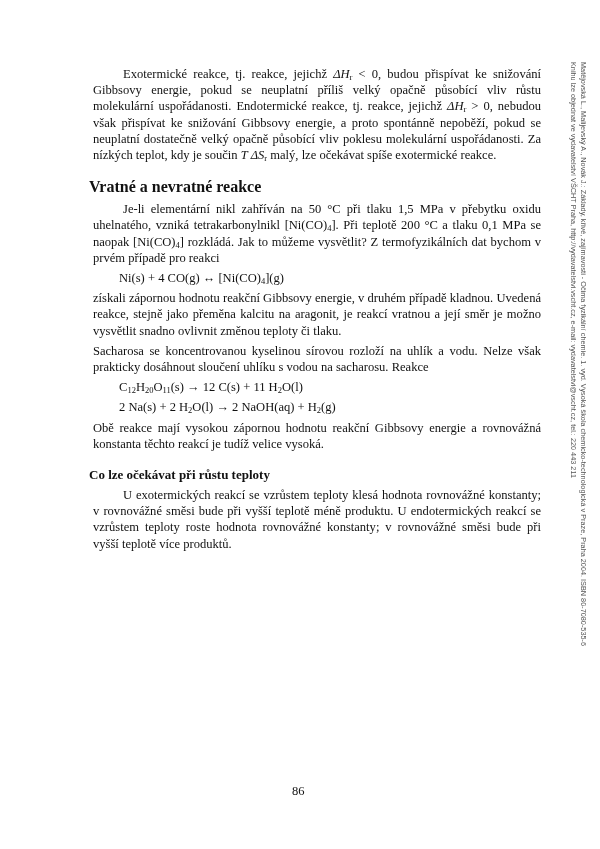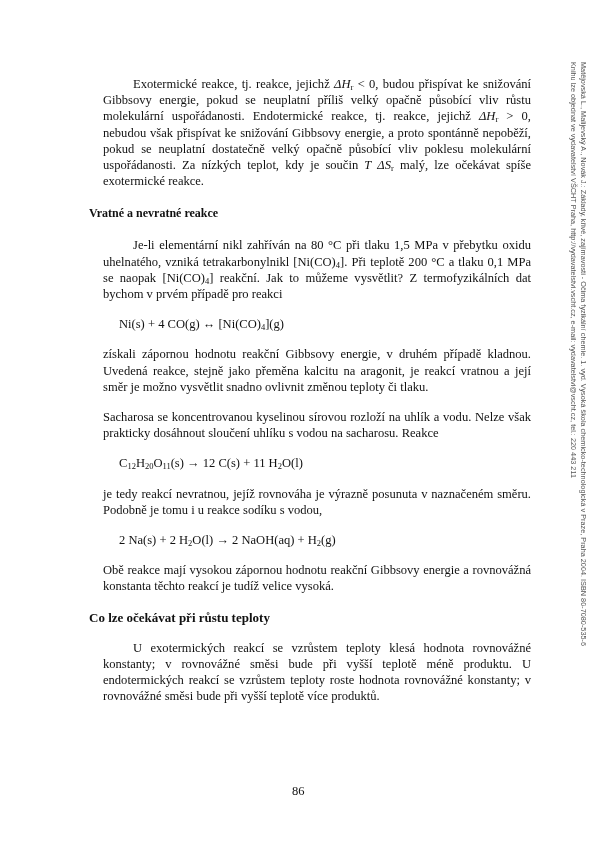--- a/index.html
+++ b/index.html
@@ -1,50 +1,49 @@
 <!DOCTYPE html>
 <html><head>
 <meta charset="utf-8">
 <style>
   html, body { margin: 0; padding: 0; background: #ffffff; }
   body { width: 600px; height: 849px; position: relative; overflow: hidden;
          font-family: "Liberation Serif", "DejaVu Serif", serif; color: #111; }
   .page { position: absolute; left: 89px; top: 62px; width: 456px; }
-  p { margin: 14px; font-size: 12.55px; line-height: 16.2px; text-align: justify; }
+  p { margin: 4px; font-size: 12.55px; line-height: 16.2px; text-align: justify; }
   p.indent { text-indent: 30px; }
   p.noindent { text-indent: 0; }
   .eq { font-size: 12.55px; line-height: 16.2px; padding-left: 30px; margin: 4px 0 4px 0; white-space: nowrap; }
-  h2 { font-size: 12px; font-weight: bold; margin: 14px 0 4px 0; line-height: 20px; }
+  h2 { font-size: 16px; font-weight: bold; margin: 14px 0 4px 0; line-height: 20px; }
   h3 { font-size: 13px; font-weight: bold; margin: 14px 0 3px 0; line-height: 17px; }
   sub { font-size: 8.5px; vertical-align: -2px; line-height: 0; }
   .pagenum { position: absolute; left: 292px; top: 784px; font-size: 12.5px; }
   .sidebar { position: absolute; left: 558px; top: 62px; width: 30px; height: 660px; }
   .sidebar-inner { position: absolute; left: 30px; top: 0; transform-origin: 0 0; transform: rotate(90deg);
                    width: 660px; font-family: "Liberation Sans", "DejaVu Sans", sans-serif;
                    font-size: 7.3px; line-height: 10px; color: #555; white-space: nowrap; }
   i { font-style: italic; }
 </style>
 </head>
 <body>
 
 <div class="page">
   <p class="indent"><span>Exotermické reakce, tj. reakce, jejichž </span><i>ΔH</i><sub>r</sub><span> &lt; 0, budou přispívat ke snižování Gibbsovy energie, pokud se neuplatní příliš velký opačně působící vliv růstu molekulární uspořádanosti. Endotermické reakce, tj. reakce, jejichž </span><i>ΔH</i><sub>r</sub><span> &gt; 0, nebudou však přispívat ke snižování Gibbsovy energie, a proto spontánně nepoběží, pokud se neuplatní dostatečně velký opačně působící vliv poklesu molekulární uspořádanosti. Za nízkých teplot, kdy je součin </span><i>T</i><i> ΔS</i><sub>r</sub><span> malý, lze očekávat spíše exotermické reakce.</span></p>
 
   <h2>Vratné a nevratné reakce</h2>
 
-  <p class="indent"><span>Je-li elementární nikl zahříván na 80 °C při tlaku 1,5 MPa v přebytku oxidu uhelnatého, vzniká tetrakarbonylnikl [Ni(CO)</span><sub>4</sub><span>]. Při teplotě 200 °C a tlaku 0,1 MPa se naopak [Ni(CO)</span><sub>4</sub><span>] reakční. Jak to můžeme vysvětlit? Z termofyzikálních dat bychom v prvém případě pro reakci</span></p>
+  <p class="indent"><span>Je-li elementární nikl zahříván na 50 °C při tlaku 1,5 MPa v přebytku oxidu uhelnatého, vzniká tetrakarbonylnikl [Ni(CO)</span><sub>4</sub><span>]. Při teplotě 200 °C a tlaku 0,1 MPa se naopak [Ni(CO)</span><sub>4</sub><span>] rozkládá. Jak to můžeme vysvětlit? Z termofyzikálních dat bychom v prvém případě pro reakci</span></p>
 
   <div class="eq"><span>Ni(s) + 4 CO(g) ↔ [Ni(CO)</span><sub>4</sub><span>](g)</span></div>
 
   <p class="noindent">získali zápornou hodnotu reakční Gibbsovy energie, v druhém případě kladnou. Uvedená reakce, stejně jako přeměna kalcitu na aragonit, je reakcí vratnou a její směr je možno vysvětlit snadno ovlivnit změnou teploty či tlaku.</p>
   <p class="noindent">Sacharosa se koncentrovanou kyselinou sírovou rozloží na uhlík a vodu. Nelze však prakticky dosáhnout sloučení uhlíku s vodou na sacharosu. Reakce</p>
 
   <div class="eq"><span>C</span><sub>12</sub><span>H</span><sub>20</sub><span>O</span><sub>11</sub><span>(s) → 12 C(s) + 11 H</span><sub>2</sub><span>O(l)</span></div>
 
-  <p class="noindent">je tedy reakcí nevratnou, jejíž rovnováha je výrazně posunuta v naznačeném směru. Podobně je tomu i u reakce sodíku s vodou,</p>
 
   <div class="eq"><span>2 Na(s) + 2 H</span><sub>2</sub><span>O(l) → 2 NaOH(aq) + H</span><sub>2</sub><span>(g)</span></div>
 
   <p class="noindent">Obě reakce mají vysokou zápornou hodnotu reakční Gibbsovy energie a rovnovážná konstanta těchto reakcí je tudíž velice vysoká.</p>
 
   <h3>Co lze očekávat při růstu teploty</h3>
   <p class="indent">U exotermických reakcí se vzrůstem teploty klesá hodnota rovnovážné konstanty; v rovnovážné směsi bude při vyšší teplotě méně produktu. U endotermických reakcí se vzrůstem teploty roste hodnota rovnovážné konstanty; v rovnovážné směsi bude při vyšší teplotě více produktů.</p>
 </div>
 
 <div class="pagenum">86</div>

